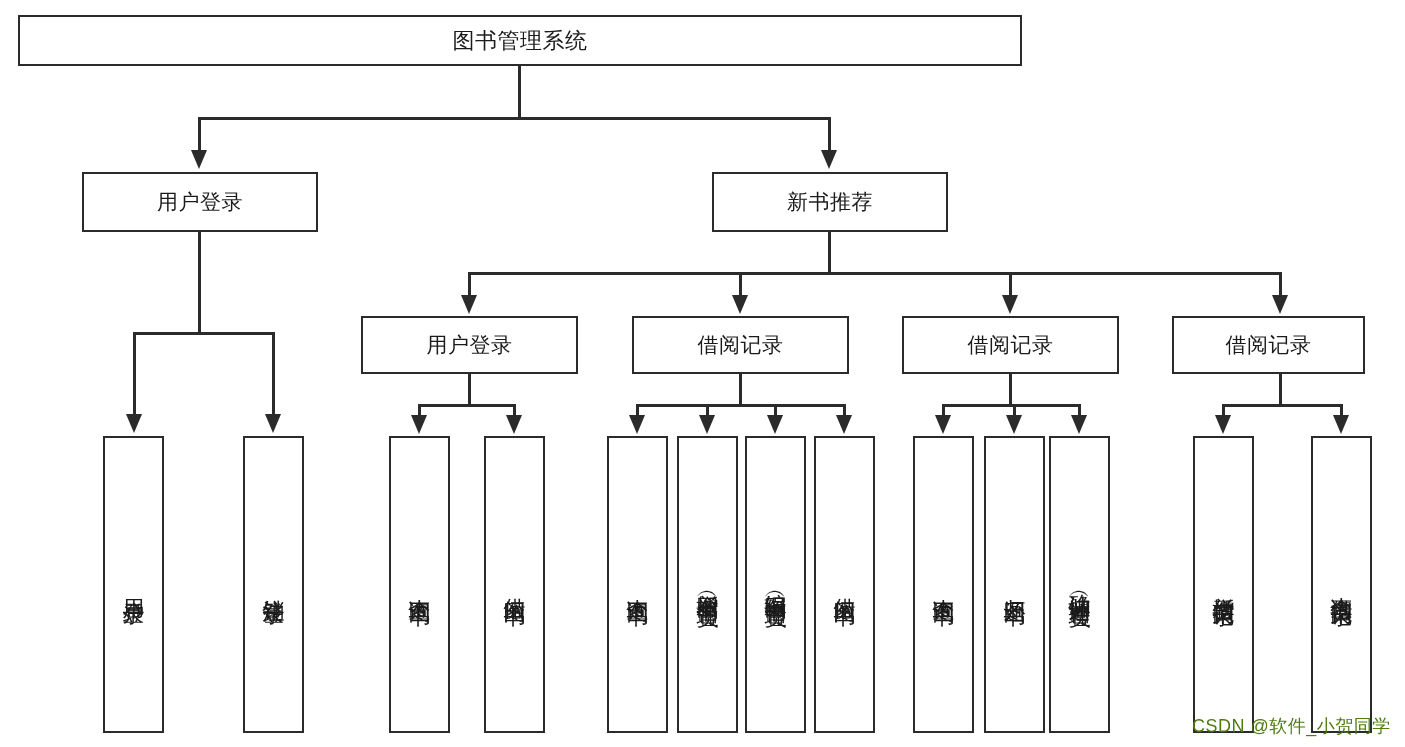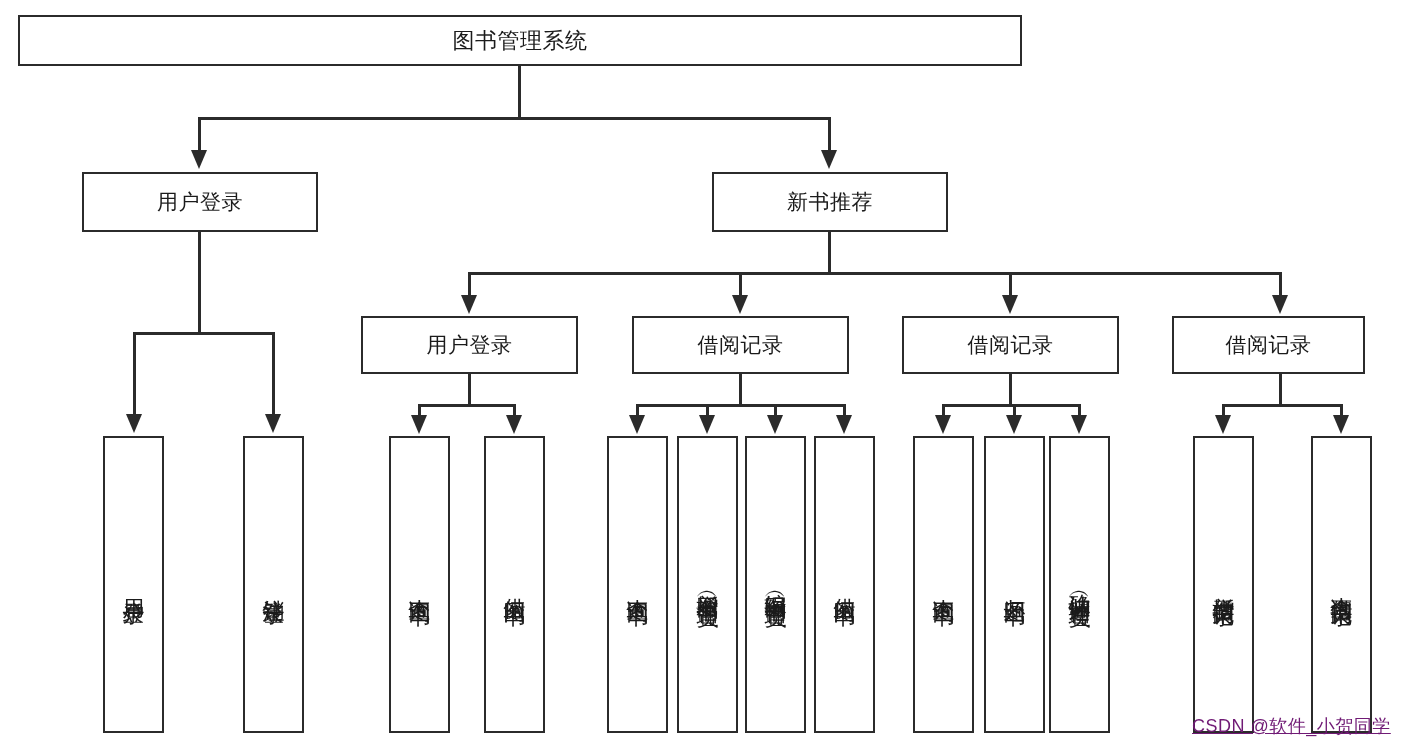--- a/index.html
+++ b/index.html
@@ -65,25 +65,24 @@
   .arrow {
     position: absolute;
     width: 0;
     height: 0;
     border-left: 8px solid transparent;
     border-right: 8px solid transparent;
     border-top: 19px solid #2b2b2b;
   }
   .watermark {
     position: absolute;
-    color: #701a75;
+    color: #4d7c0f;
     font-size: 18px;
     white-space: nowrap;
     letter-spacing: 0.5px;
-    text-decoration: underline;
   }
 </style>
 </head>
 <body>
 
 <div id="canvas">
 
   <div class="node horiz" id="node-root" style="left:18px; top:15px; width:1004px; height:51px;">
     <span class="node-label">图书管理系统</span>
   </div>

